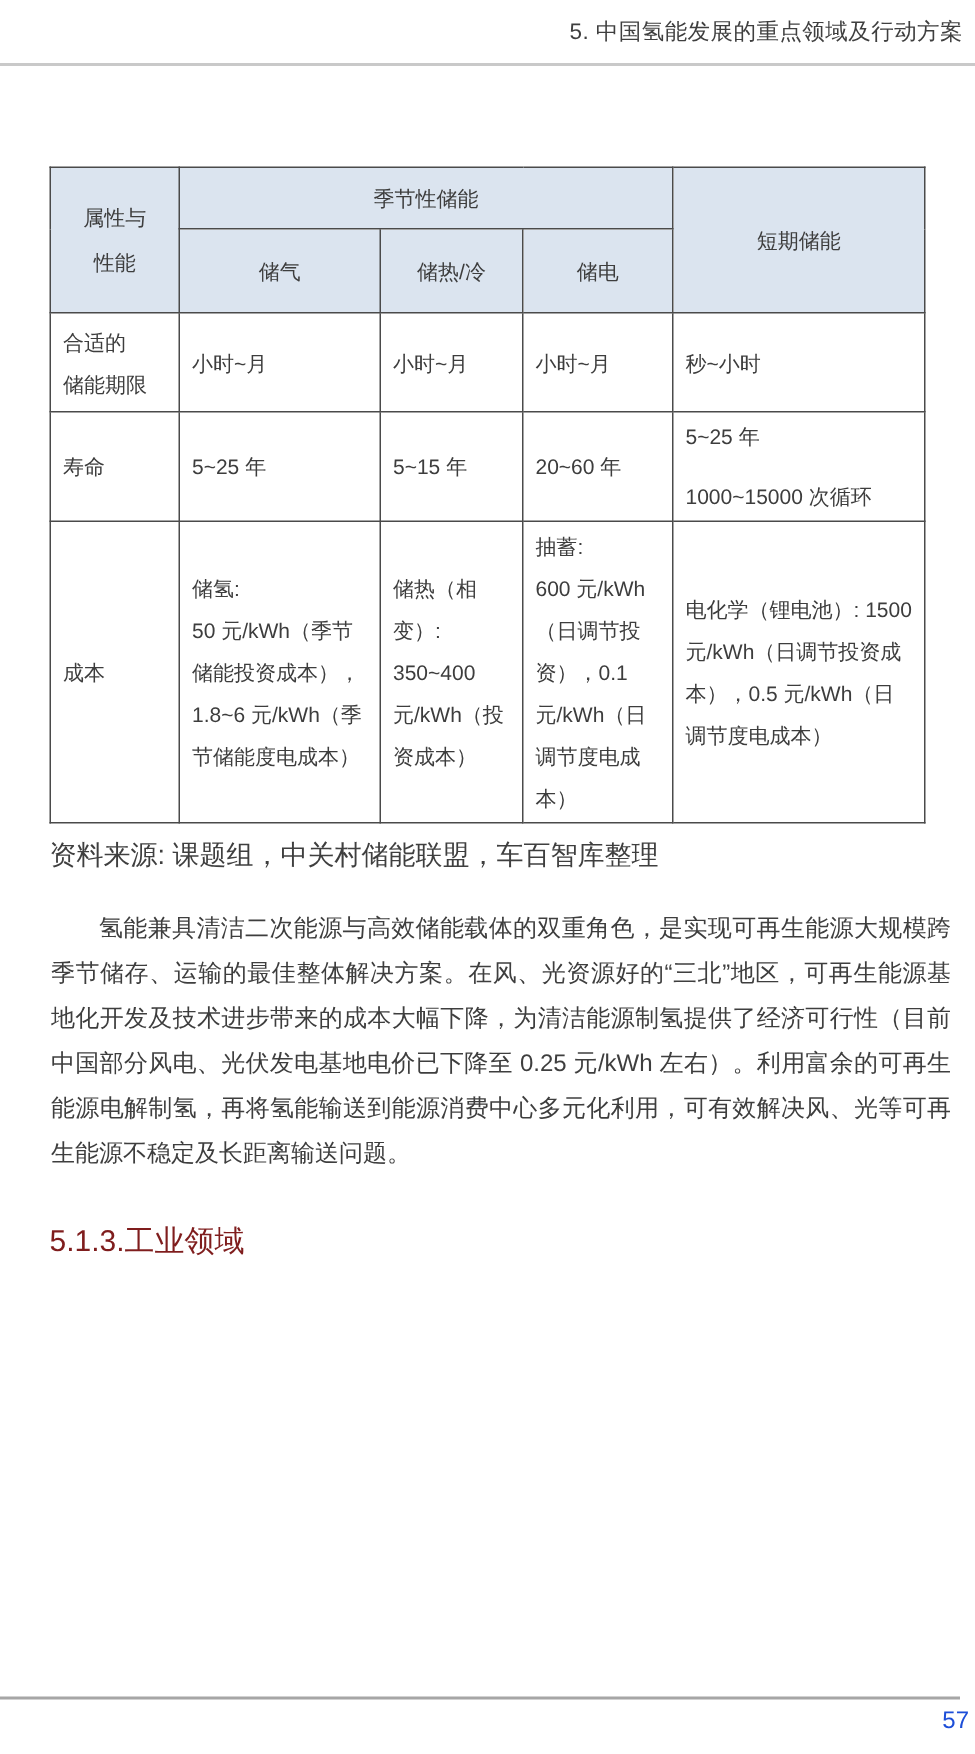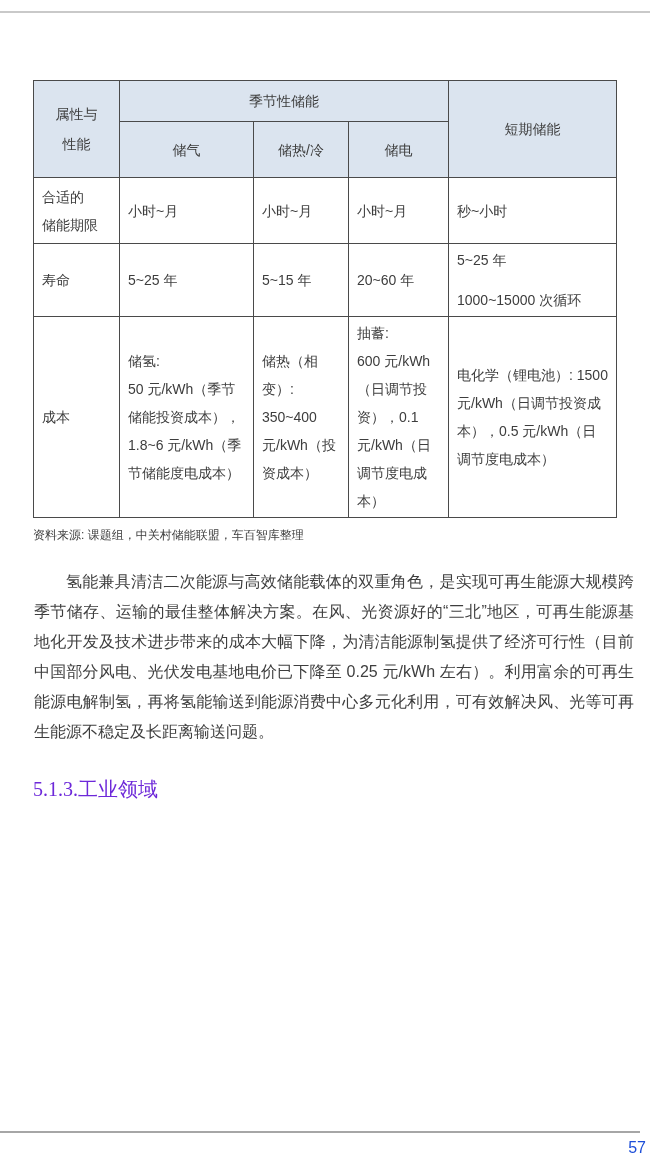--- a/index.html
+++ b/index.html
@@ -51,39 +51,38 @@
   .h-row2 { height: 56px; }
   .r-duration { height: 66px; }
   .r-lifetime { height: 72px; }
   .r-cost { height: 177px; }
   .label-cell { padding-left: 11px; }
   .cost-cell { line-height: 30px; text-align: justify; }
   .gap-top { margin-top: 12px; }
 
   .source {
     margin-top: 9px;
-    font-size: 12px;
+    font-size: 18px;
     color: #3f3f3f;
   }
   .body-p {
     margin: 23px 0 0 1px;
     font-size: 16px;
     line-height: 30px;
     text-align: justify;
     text-indent: 2em;
     color: #3e3e3e;
   }
   .body-p.p2 { margin-top: 20px; }
   .body-p.p3 { margin-top: 28px; }
   .section-heading {
     margin: 29px 0 0 0;
     font-size: 20px;
     font-weight: 400;
-    color: #6d28d9;
-    font-family: Liberation Serif, serif;
+    color: #7f1d1d;
   }
   .footer-rule {
     position: absolute;
     left: 0;
     top: 1131px;
     width: 640px;
     height: 2px;
     background: #a6a6a6;
   }
   .page-number {
@@ -92,20 +91,23 @@
     right: 4px;
     font-size: 16px;
     color: #1d4ed8;
   }
 </style>
 </head>
 <body>
 
 <div class="page">
 
+  <header class="running-header">
+    <span>5. 中国氢能发展的重点领域及行动方案</span>
+  </header>
   <div class="top-rule"></div>
 
   <main class="content">
 
     <table class="storage-table">
       <colgroup>
         <col style="width:86px">
           <col style="width:134px">
           <col style="width:95px">
           <col style="width:100px">

